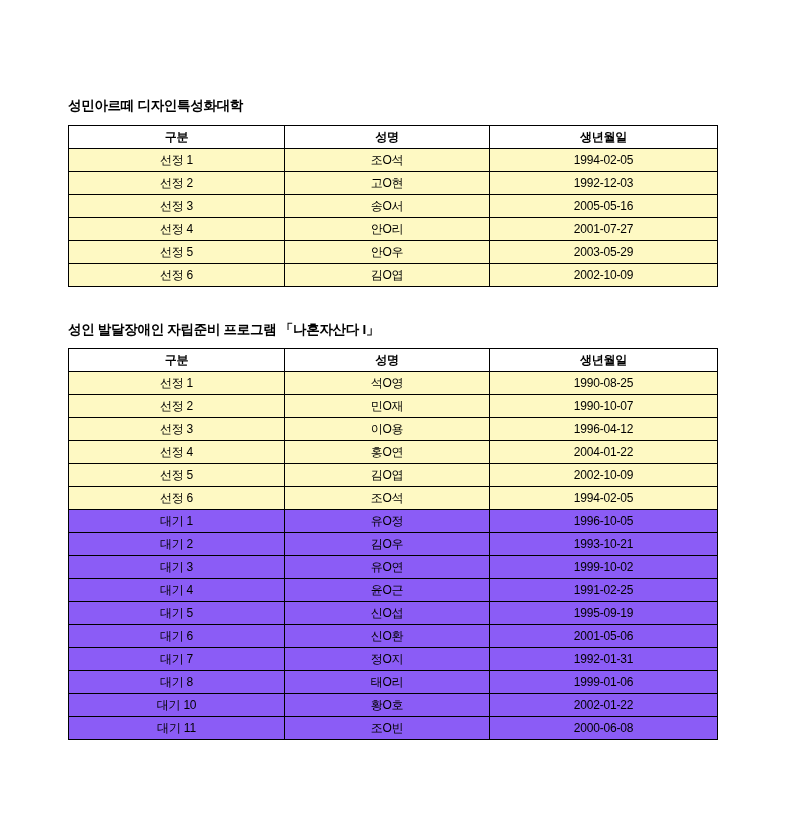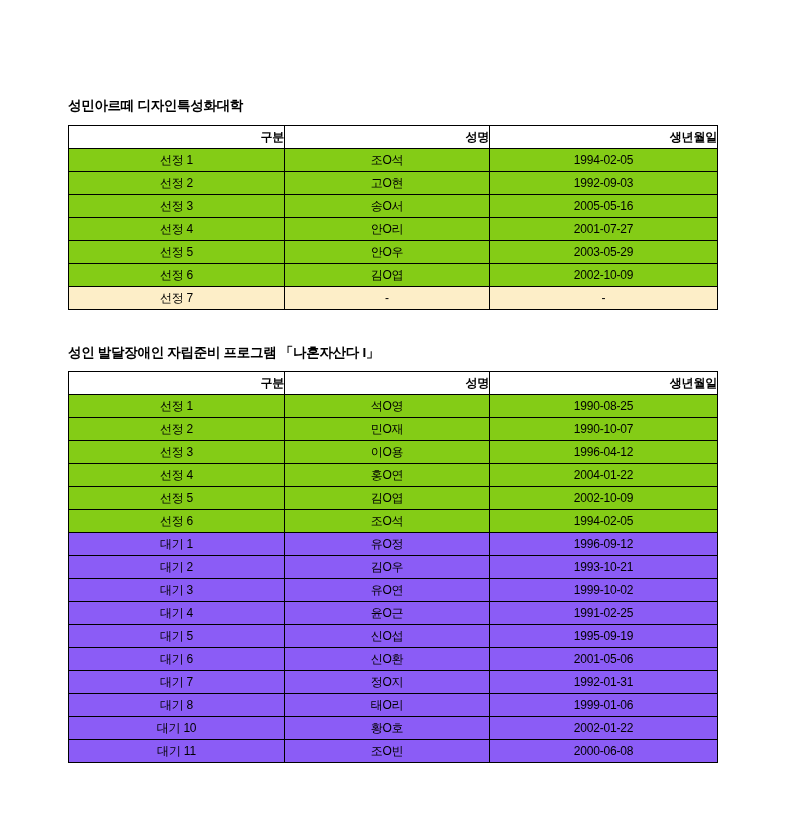--- a/index.html
+++ b/index.html
@@ -50,24 +50,23 @@
     text-align: center;
     height: 22px;
     line-height: 22px;
     padding: 0;
     font-weight: normal;
     letter-spacing: -0.2px;
   }
   table.roster thead th {
     font-weight: bold;
     background: #ffffff;
-    text-align: right;
   }
   table.roster tbody tr.selected td {
-    background: #84cc16;
+    background: #fef9c3;
   }
   table.roster tbody tr.waiting td {
     background: #8b5cf6;
   }
   table.roster tbody tr.blank td {
     background: #fdeec8;
   }
 </style>
 </head>
 <body>
@@ -91,46 +90,41 @@
           </thead>
           <tbody>
             <tr class="selected">
               <td>선정 1</td>
               <td>조O석</td>
               <td>1994-02-05</td>
             </tr>
             <tr class="selected">
               <td>선정 2</td>
               <td>고O현</td>
-              <td>1992-09-03</td>
+              <td>1992-12-03</td>
             </tr>
             <tr class="selected">
               <td>선정 3</td>
               <td>송O서</td>
               <td>2005-05-16</td>
             </tr>
             <tr class="selected">
               <td>선정 4</td>
               <td>안O리</td>
               <td>2001-07-27</td>
             </tr>
             <tr class="selected">
               <td>선정 5</td>
               <td>안O우</td>
               <td>2003-05-29</td>
             </tr>
             <tr class="selected">
               <td>선정 6</td>
               <td>김O엽</td>
               <td>2002-10-09</td>
-            </tr>
-            <tr class="blank">
-              <td>선정 7</td>
-              <td>-</td>
-              <td>-</td>
             </tr>
           </tbody>
         </table>
       </div>
       <div class="section">
         <div class="section-title">성인 발달장애인 자립준비 프로그램 「나혼자산다 I」</div>
         <table class="roster">
           <colgroup>
             <col class="c-div">
             <col class="c-name">
@@ -170,21 +164,21 @@
               <td>2002-10-09</td>
             </tr>
             <tr class="selected">
               <td>선정 6</td>
               <td>조O석</td>
               <td>1994-02-05</td>
             </tr>
             <tr class="waiting">
               <td>대기 1</td>
               <td>유O정</td>
-              <td>1996-09-12</td>
+              <td>1996-10-05</td>
             </tr>
             <tr class="waiting">
               <td>대기 2</td>
               <td>김O우</td>
               <td>1993-10-21</td>
             </tr>
             <tr class="waiting">
               <td>대기 3</td>
               <td>유O연</td>
               <td>1999-10-02</td>

